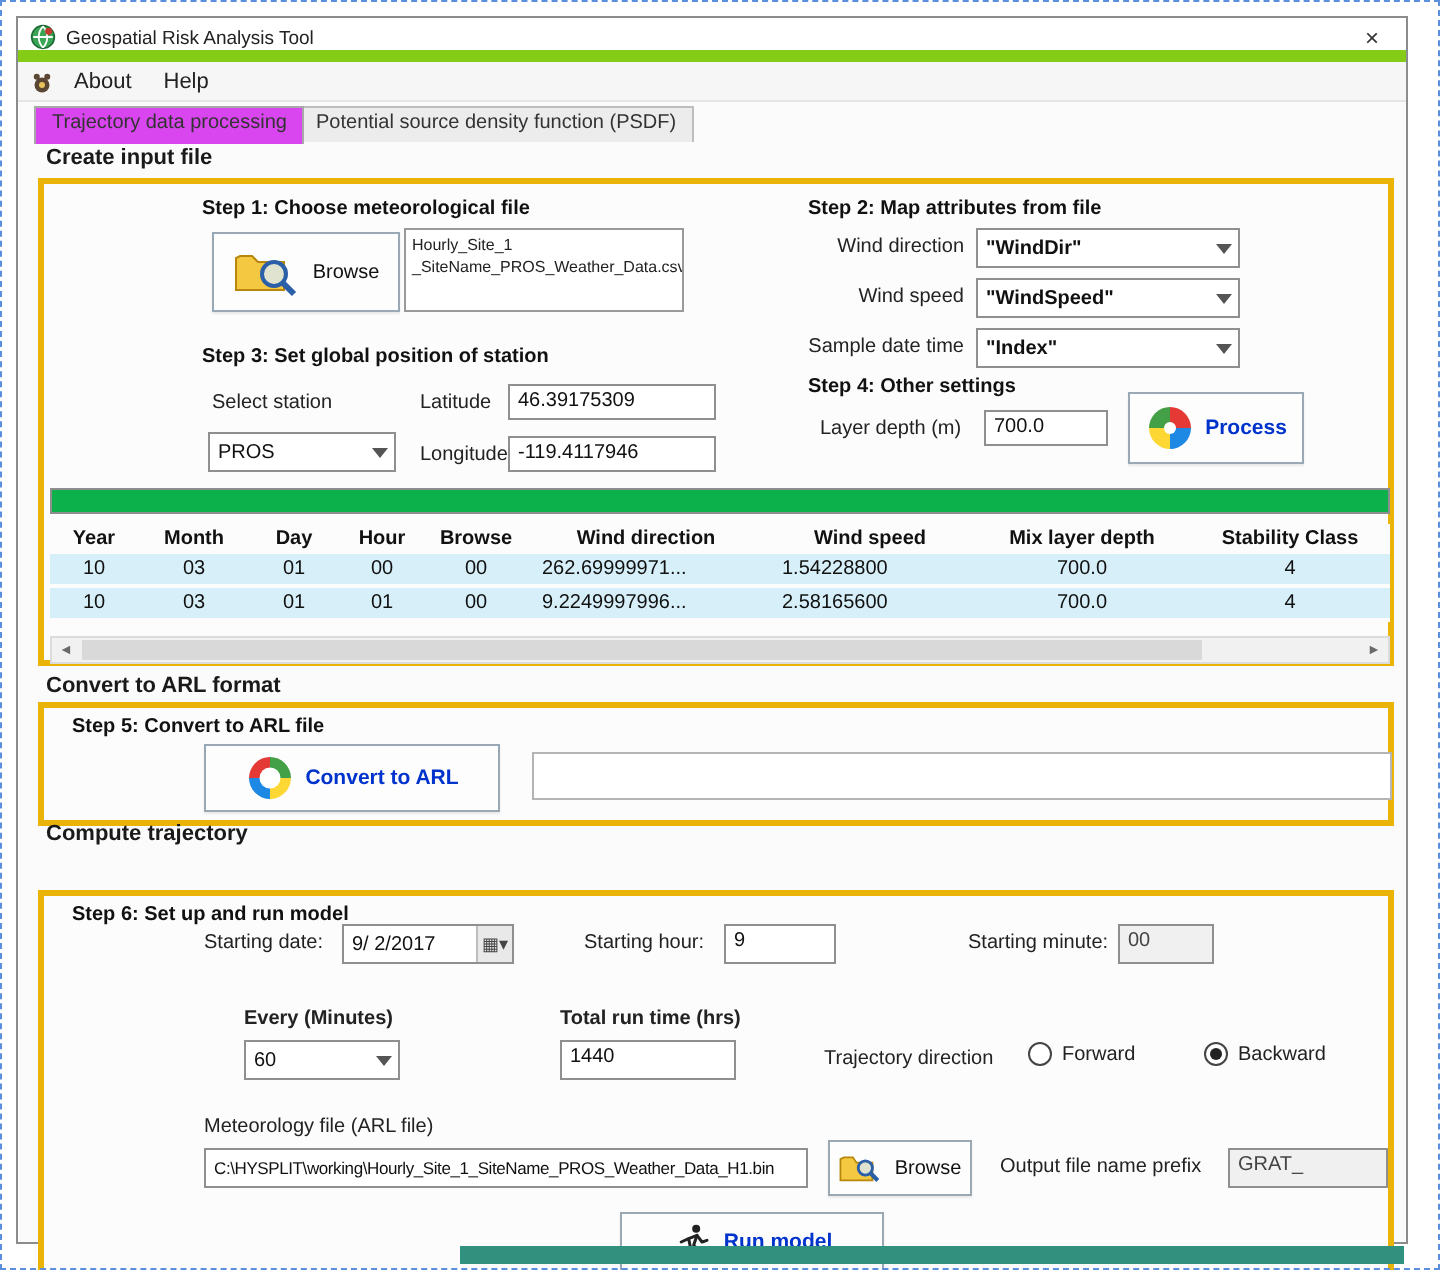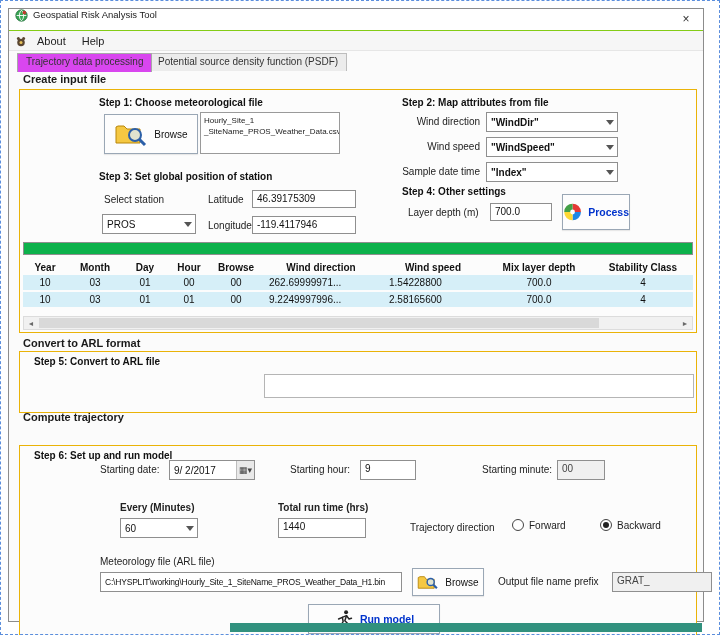--- a/index.html
+++ b/index.html
@@ -2,36 +2,36 @@
 <html><head>
 <meta charset="utf-8">
 <style>
   html,body{margin:0;padding:0;width:720px;height:635px;overflow:hidden;background:#ffffff;
     font-family:"Liberation Sans", sans-serif; -webkit-font-smoothing:antialiased;}
   .canvas-border{position:absolute;inset:0;border:1px dashed #5b8edc;pointer-events:none;}
   .window{position:absolute;left:8px;top:8px;width:696px;height:614px;background:#fbfbfb;
     border:1px solid #8c8c8c;box-sizing:border-box;}
   
   .titlebar{position:absolute;left:0;top:0;right:0;height:22px;background:#ffffff;
-    border-bottom:1px solid #84cc16;display:flex;align-items:flex-start;padding-left:6px;box-sizing:border-box;}
+    border-bottom:6px solid #84cc16;display:flex;align-items:flex-end;padding-left:6px;box-sizing:border-box;}
   .titlebar .app-title{font-size:9.5px;color:#222;margin-left:5px;}
   .close-btn{position:absolute;right:0;top:0;width:34px;height:21px;text-align:center;line-height:20px;
     font-size:12px;color:#333;cursor:default;}
   
   .menubar{position:absolute;left:0;top:22px;right:0;height:20px;background:#f6f6f6;
     border-bottom:1px solid #e6e6e6;display:flex;align-items:center;padding-left:6px;box-sizing:border-box;}
   .menu-item{font-size:11px;color:#222;padding:2px 8px;}
   
   .tabstrip{position:absolute;left:6px;top:44px;right:6px;height:18px;}
   .tab{position:absolute;top:0;height:18px;font-size:10px;color:#333;padding:2px 8px;box-sizing:border-box;
     border:1px solid #bdbdbd;border-bottom:none;background:#ececec;white-space:nowrap;}
   .tab.active{background:#d946ef;height:19px;z-index:2;border-color:#a8a8a8;}
   
   .grp-heading{position:absolute;font-size:11px;font-weight:bold;color:#1a1a1a;}
-  .grp-box{position:absolute;border:1px solid #eab308;background:#fcfcfc;box-sizing:border-box;}
+  .grp-box{position:absolute;border:3px solid #eab308;background:#fcfcfc;box-sizing:border-box;}
   .step-title{position:absolute;font-size:10px;font-weight:bold;color:#111;white-space:nowrap;}
   .lbl{position:absolute;font-size:10px;color:#222;white-space:nowrap;}
   .tb{position:absolute;border:1px solid #8f8f8f;background:#fff;font-size:10px;color:#111;
     padding:2px 4px;box-sizing:border-box;white-space:nowrap;overflow:hidden;}
   .tb.disabled{background:#f0f0f0;color:#444;}
   .combo{position:absolute;border:1px solid #8f8f8f;background:#fff;box-sizing:border-box;
     display:flex;align-items:center;justify-content:space-between;padding:0 3px 0 4px;}
   .combo .combo-val{font-size:10px;color:#111;overflow:hidden;white-space:nowrap;}
   .combo .combo-val.boldval{font-weight:bold;}
   .combo-arrow{width:0;height:0;border:4px solid transparent;border-top:5px solid #555;margin-top:4px;flex:0 0 auto;}
@@ -143,21 +143,21 @@
     </div>
     <div class="lbl" style="left:360px;top:76px;width:100px;text-align:right;">Sample date time</div>
     <div class="combo" style="left:466px;top:72px;width:132px;height:20px;">
       <span class="combo-val boldval">"Index"</span>
       <span class="combo-arrow"></span>
     </div>
 
     <div class="step-title" style="left:382px;top:96px;">Step 4: Other settings</div>
     <div class="lbl" style="left:388px;top:117px;">Layer depth (m)</div>
     <div class="tb" style="left:470px;top:113px;width:62px;height:18px;">700.0</div>
-    <div class="btn" style="left:542px;top:104px;width:68px;height:36px;">
+    <div class="btn" style="left:542px;top:104px;width:88px;height:36px;">
       <svg width="24" height="24" viewBox="0 0 32 32">
         <path d="M16 16 L16 2 A14 14 0 0 1 30 16 Z" fill="#e53935"></path>
         <path d="M16 16 L30 16 A14 14 0 0 1 16 30 Z" fill="#1e88e5"></path>
         <path d="M16 16 L16 30 A14 14 0 0 1 2 16 Z" fill="#fdd835"></path>
         <path d="M16 16 L2 16 A14 14 0 0 1 16 2 Z" fill="#43a047"></path>
         <circle cx="16" cy="16" r="4" fill="#ffffff"></circle>
       </svg>
       <span class="btn-label blue">Process</span>
     </div>
 
@@ -217,20 +217,30 @@
     <div class="hscroll" style="left:3px;top:226px;width:670px;height:14px;">
       <div class="arrow left">◄</div>
       <div class="thumb" style="left:15px;width:560px;"></div>
       <div class="arrow right">►</div>
     </div>
   </div>
 
   <div class="grp-heading" style="left:14px;top:328px;">Convert to ARL format</div>
   <div class="grp-box" style="left:10px;top:342px;width:678px;height:62px;">
     <div class="step-title" style="left:14px;top:4px;">Step 5: Convert to ARL file</div>
+    <div class="btn" style="left:80px;top:18px;width:148px;height:34px;">
+      <svg width="24" height="24" viewBox="0 0 32 32">
+        <path d="M16 16 L16 2 A14 14 0 0 1 30 16 Z" fill="#43a047"></path>
+        <path d="M16 16 L30 16 A14 14 0 0 1 16 30 Z" fill="#fdd835"></path>
+        <path d="M16 16 L16 30 A14 14 0 0 1 2 16 Z" fill="#1e88e5"></path>
+        <path d="M16 16 L2 16 A14 14 0 0 1 16 2 Z" fill="#e53935"></path>
+        <circle cx="16" cy="16" r="7" fill="#ffffff"></circle>
+      </svg>
+      <span class="btn-label blue">Convert to ARL</span>
+    </div>
     <div class="progress-empty" style="left:244px;top:22px;width:430px;height:24px;"></div>
   </div>
 
   <div class="grp-heading" style="left:14px;top:402px;">Compute trajectory</div>
   <div class="grp-box" style="left:10px;top:416px;width:678px;height:196px;margin-top:20px;">
     <div class="step-title" style="left:14px;top:4px;">Step 6: Set up and run model</div>
 
     <div class="lbl" style="left:80px;top:18px;">Starting date:</div>
     <div class="tb date-wrap" style="left:149px;top:14px;width:86px;height:20px;padding:0;display:flex;">
       <span class="date-val">9/ 2/2017</span>
@@ -262,21 +272,21 @@
     <div class="tb smallpath" style="left:80px;top:126px;width:302px;height:20px;line-height:14px;">C:\HYSPLIT\working\Hourly_Site_1_SiteName_PROS_Weather_Data_H1.bin</div>
     <div class="btn" style="left:392px;top:122px;width:72px;height:28px;">
       <svg width="22" height="16" viewBox="0 0 24 18">
         <path d="M1 4 L1 16 L19 16 L19 6 L10 6 L8 3 L3 3 Z" fill="#f5c842" stroke="#b8860b"></path>
         <circle cx="15" cy="9" r="4" fill="#d8ecff" fill-opacity="0.75" stroke="#2b5fa8" stroke-width="1.6"></circle>
         <line x1="18" y1="12" x2="22" y2="16" stroke="#2b5fa8" stroke-width="2.4"></line>
       </svg>
       <span class="btn-label">Browse</span>
     </div>
     <div class="lbl" style="left:478px;top:130px;">Output file name prefix</div>
-    <div class="tb disabled" style="left:592px;top:126px;width:100px;height:20px;">GRAT_</div>
+    <div class="tb disabled" style="left:592px;top:126px;width:80px;height:20px;">GRAT_</div>
 
     <div class="btn" style="left:288px;top:158px;width:132px;height:30px;">
       <svg width="20" height="20" viewBox="0 0 24 24">
         <circle cx="14.5" cy="4" r="2.4" fill="#222222"></circle>
         <path d="M7 22 L11 15 L10 10 L15 8 L18 12 L21 11" stroke="#222222" stroke-width="1.8" fill="none" stroke-linecap="round" stroke-linejoin="round"></path>
         <path d="M10 10 L5.5 12 M15 8 L13 14 L17 18" stroke="#222222" stroke-width="1.8" fill="none" stroke-linecap="round" stroke-linejoin="round"></path>
         <path d="M3.5 18 L7.5 18" stroke="#c23b2e" stroke-width="1.6" stroke-linecap="round"></path>
       </svg>
       <span class="btn-label blue">Run model</span>
     </div>

